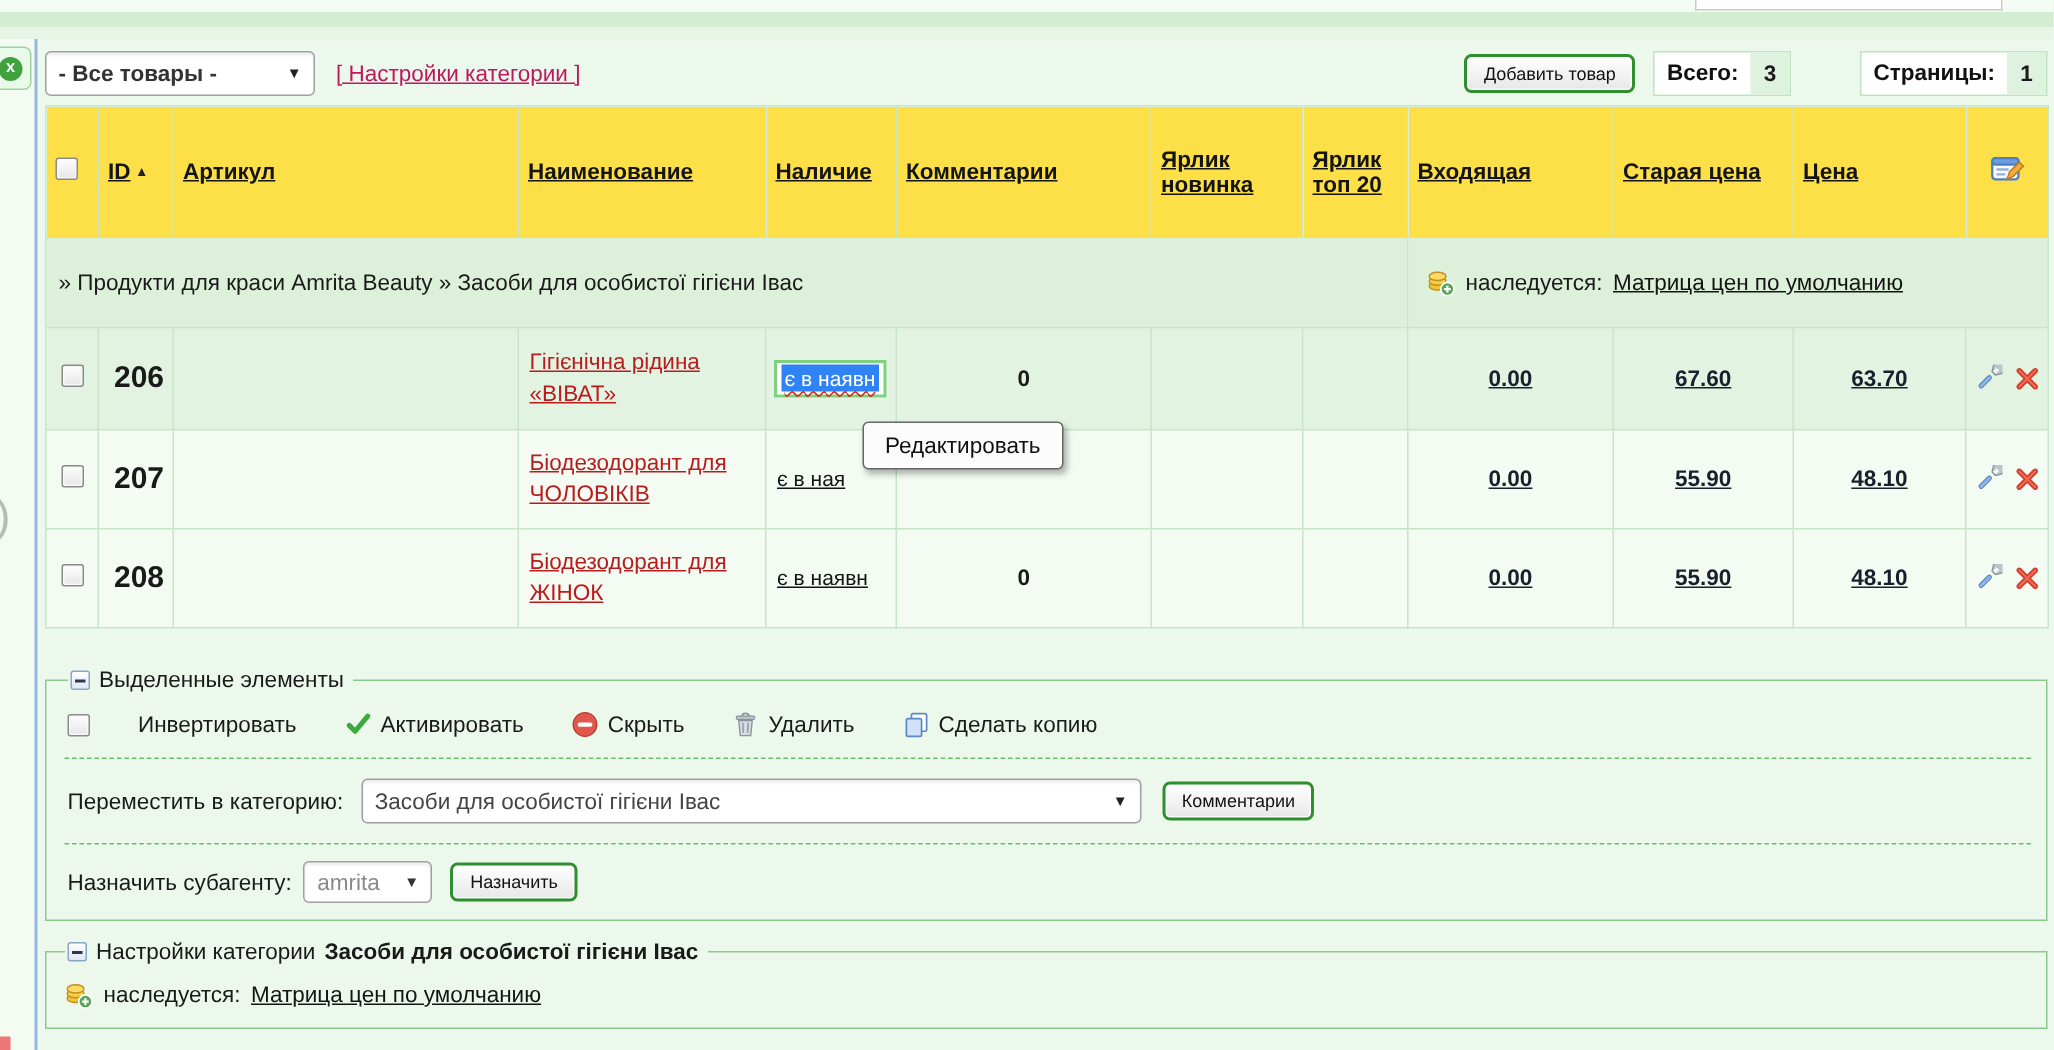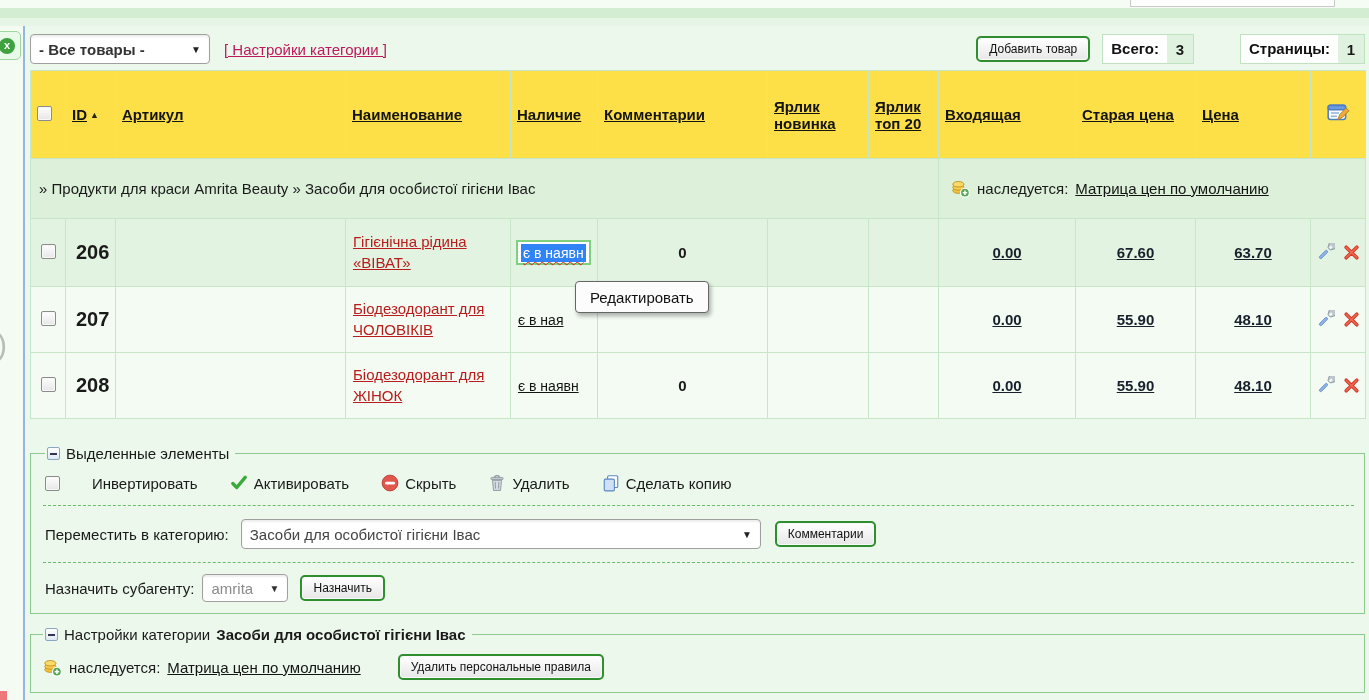--- a/index.html
+++ b/index.html
@@ -351,21 +351,20 @@
       <svg width="19" height="19" viewBox="0 0 18 18">
         <ellipse cx="7" cy="11" rx="5.3" ry="2.6" fill="#f3c33c" stroke="#c2921a" stroke-width="0.9"></ellipse>
         <ellipse cx="7" cy="8" rx="5.3" ry="2.6" fill="#f7cd4f" stroke="#c2921a" stroke-width="0.9"></ellipse>
         <ellipse cx="7" cy="5" rx="5.3" ry="2.6" fill="#fbd96a" stroke="#c2921a" stroke-width="0.9"></ellipse>
         <circle cx="13.2" cy="13" r="4.2" fill="#58a858" stroke="#fff" stroke-width="1.1"></circle>
         <line x1="13.2" y1="10.9" x2="13.2" y2="15.1" stroke="#fff" stroke-width="1.4"></line>
         <line x1="11.1" y1="13" x2="15.3" y2="13" stroke="#fff" stroke-width="1.4"></line>
       </svg>
       <span>наследуется:</span>
       <a class="inherit-link">Матрица цен по умолчанию</a>
-      <button class="btn">Удалить персональные правила</button>
     </div>
   </fieldset>
 
   <fieldset class="fs3">
     <legend>
 
       <span>Групповые операции с товарами в категории</span>
       <span class="legend-cat">Засоби для особистої гігієни Івас</span>
       <span>и всех её подкатегориях</span>
     </legend>

